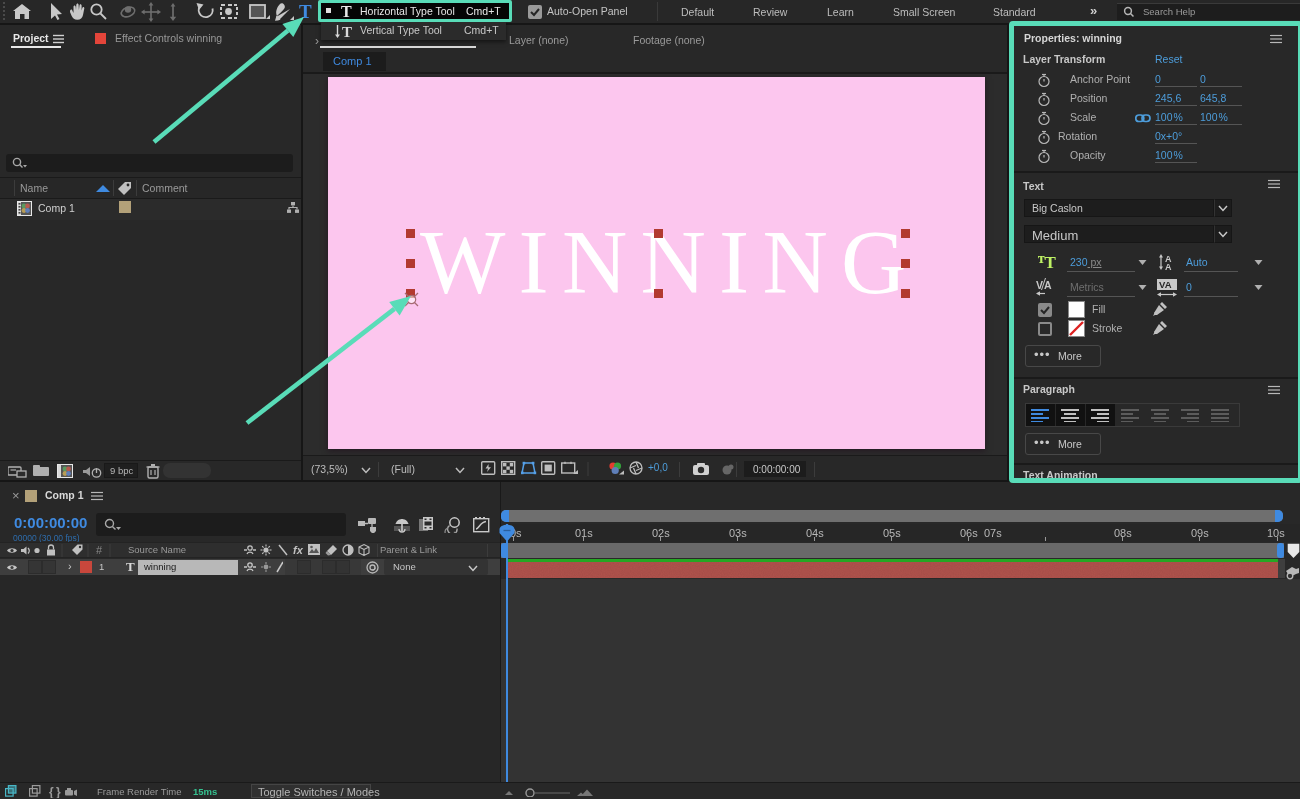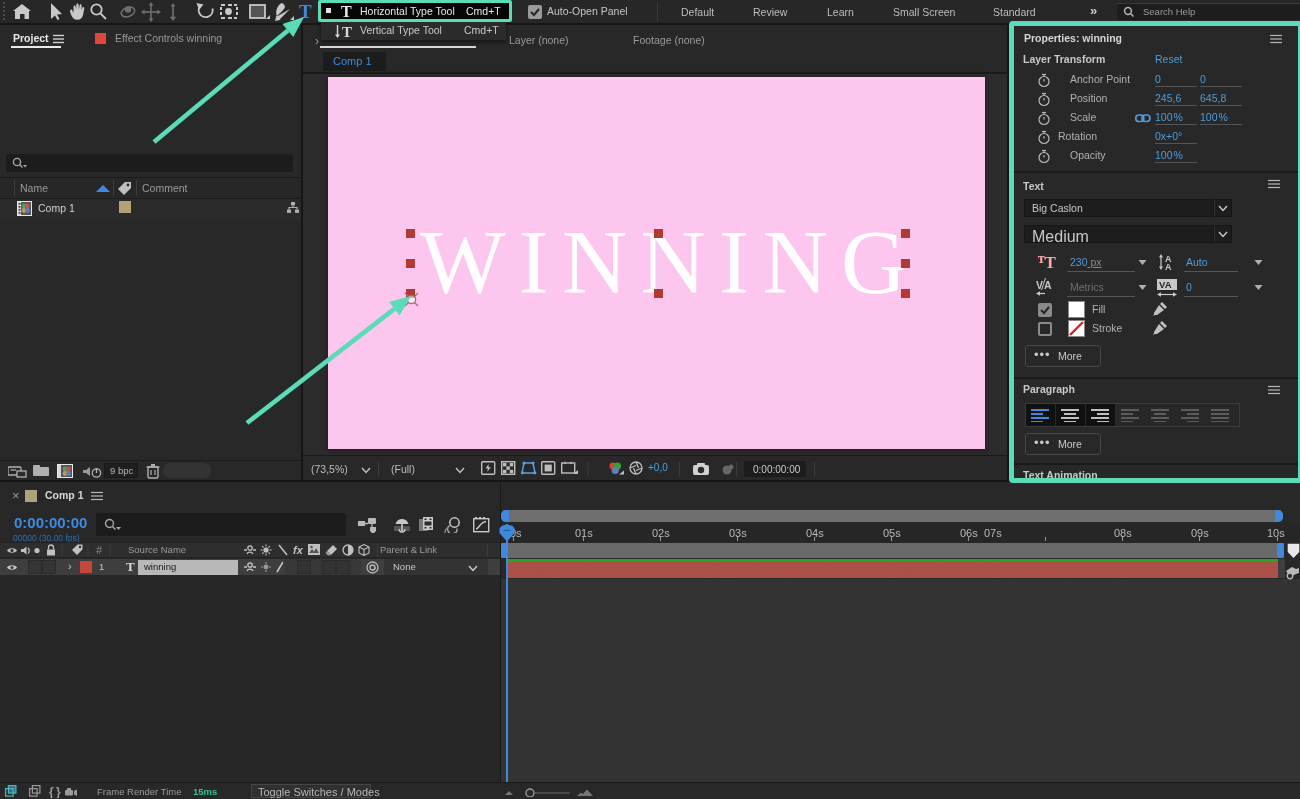--- a/index.html
+++ b/index.html
@@ -405,26 +405,26 @@
 
     <div class="abs" style="left:14px;top:174px;width:190px;height:18px;background:#1d1d1d;border:1px solid #161616;"></div>
     <div class="abs" style="left:204px;top:174px;width:18px;height:18px;background:#1d1d1d;border:1px solid #161616;border-left:1px solid #333;"></div>
     <div class="abs" style="left:22px;top:177px;color:#c8c8c8;font-size:10.5px;white-space:nowrap;">Big Caslon</div>
     <svg class="abs" style="left:208px;top:180px" width="10" height="7">
         <path d="M1 1 L5 5.4 L9 1" stroke="#c8c8c8" stroke-width="1.5" fill="none"></path>
       </svg>
 
     <div class="abs" style="left:14px;top:200px;width:190px;height:18px;background:#1d1d1d;border:1px solid #161616;"></div>
     <div class="abs" style="left:204px;top:200px;width:18px;height:18px;background:#1d1d1d;border:1px solid #161616;border-left:1px solid #333;"></div>
-    <div class="abs" style="left:22px;top:203px;color:#c8c8c8;font-size:16px;white-space:nowrap;">Medium</div>
+    <div class="abs" style="left:22px;top:203px;color:#c8c8c8;font-size:13px;white-space:nowrap;">Medium</div>
     <svg class="abs" style="left:208px;top:206px" width="10" height="7">
         <path d="M1 1 L5 5.4 L9 1" stroke="#c8c8c8" stroke-width="1.5" fill="none"></path>
       </svg>
 
-    <div class="abs" style="left:28px;top:228px;color:#fca5a5;font-family:'Liberation Serif',serif;font-size:17px;font-weight:bold;">ᵀT</div>
+    <div class="abs" style="left:28px;top:228px;color:#bef264;font-family:'Liberation Serif',serif;font-size:17px;font-weight:bold;">ᵀT</div>
     <div class="val" style="left:60px;top:231px;">230<span style="color:#8a8a8a;text-decoration:underline;"> px</span></div>
     <div class="uline" style="left:57px;top:246px;width:68px;"></div>
     <svg class="abs" style="left:128px;top:234px" width="9" height="7">
         <path d="M0.5 1 L4.5 6 L8.5 1 Z" fill="#b0b0b0"></path>
       </svg>
     <svg class="abs" style="left:148px;top:228px" width="20" height="18">
       <text x="7" y="9" font-size="9" font-weight="bold" fill="#c8c8c8">A</text>
       <text x="7" y="17" font-size="9" font-weight="bold" fill="#c8c8c8">A</text>
       <g stroke="#c8c8c8" stroke-width="1.2" fill="none">
           <line x1="3" y1="4" x2="3" y2="14"></line>

